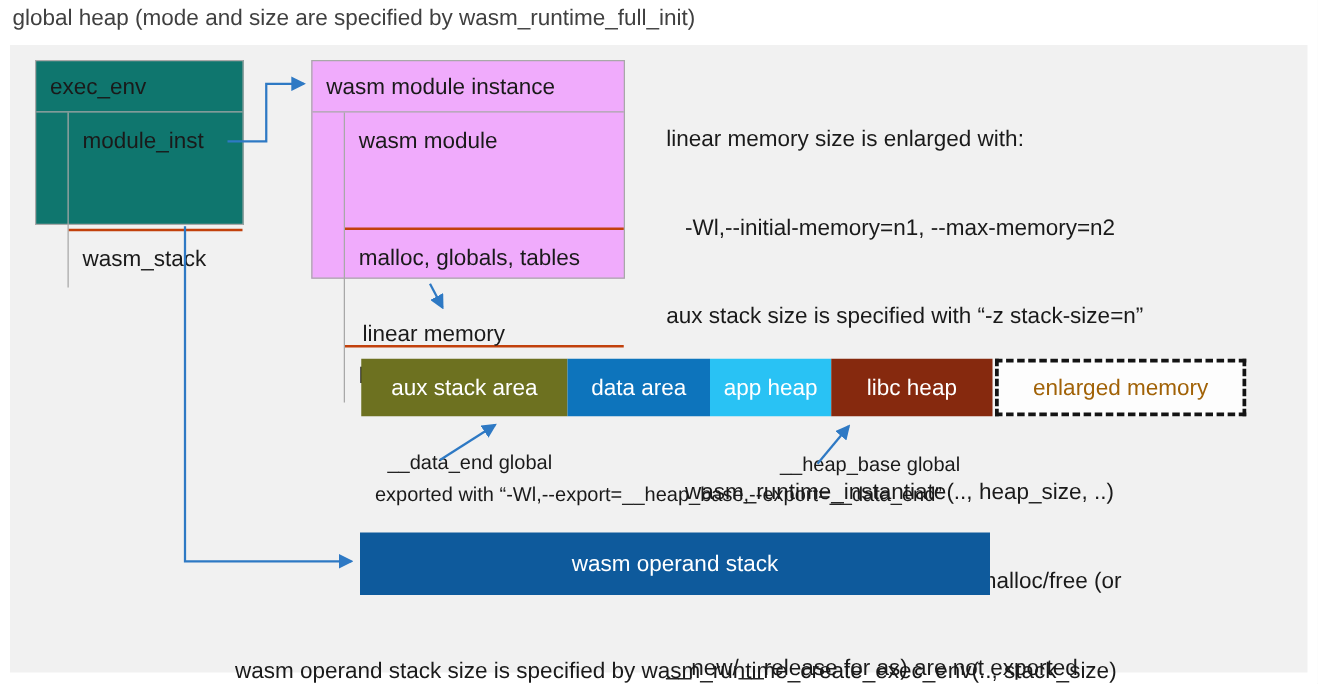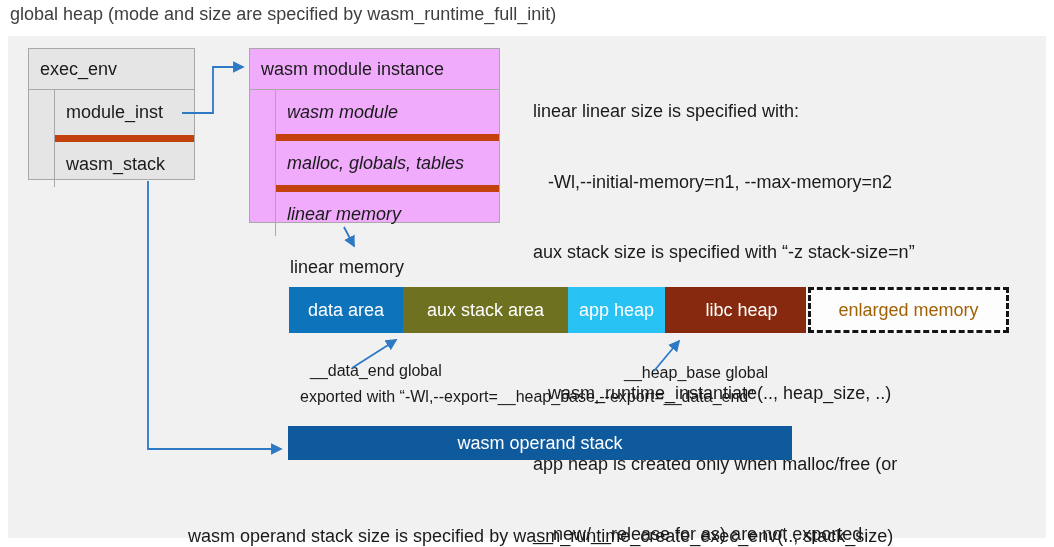--- a/index.html
+++ b/index.html
@@ -8,50 +8,50 @@
     font-family:"Liberation Sans","DejaVu Sans",sans-serif;color:#1a1a1a;
   }
   #page-title{position:absolute;left:10px;top:4px;font-size:18px;color:#404040;}
   #panel{position:absolute;left:8px;top:36px;width:1038px;height:502px;background:#f1f1f1;}
 
   
   .struct{position:absolute;border:1px solid #a8a8a8;box-sizing:border-box;font-size:18px;}
   .struct .hdr{height:40px;line-height:40px;padding-left:11px;border-bottom:1px solid #a8a8a8;}
   .struct .body{margin-left:25px;border-left:1px solid #a8a8a8;}
   .struct .row{padding-left:11px;display:flex;align-items:center;}
-  .struct .row + .row{border-top:7px solid #c2410c;}
-  #exec-env{left:28px;top:48px;width:167px;height:132px;background:#e5e5e5;}
+  .struct .row + .row{border-top:2px solid #c2410c;margin-top:48px;}
+  #exec-env{left:28px;top:48px;width:167px;height:132px;background:#0f766e;}
   #exec-env .row{height:45px;}
   #module-instance{left:249px;top:48px;width:251px;height:175px;background:#f0abfc;}
-  #module-instance .row{height:44px;font-style:italic;}
+  #module-instance .row{height:44px;}
 
   
   #notes-right{position:absolute;left:533px;top:53px;font-size:18px;line-height:23.5px;white-space:pre;}
   
   #notes-bottom{position:absolute;left:188px;top:476px;font-size:18px;line-height:24px;white-space:pre;}
 
   
   #linear-memory-label{position:absolute;left:290px;top:257px;font-size:18px;}
   #memory-bar{position:absolute;left:289px;top:287px;height:46px;display:flex;}
   .seg{height:46px;display:flex;align-items:center;justify-content:center;
        color:#ffffff;font-size:18px;white-space:nowrap;}
   .seg-data{width:114px;background:#0d74bc;}
   .seg-aux{width:165px;background:#6d7120;}
   .seg-app{width:97px;background:#29c2f4;}
-  .seg-libc{width:129px;background:#86290e;padding-left:12px;}
+  .seg-libc{width:129px;background:#86290e;}
   .seg-enlarged{width:201px;margin-left:2px;box-sizing:border-box;border:3px dashed #141414;
        background:#fdfdfd;color:#a16207;}
 
   .anno{position:absolute;font-size:16px;}
   #data-end-label{left:310px;top:362px;}
   #heap-base-label{left:624px;top:364px;}
   #exported-line{left:300px;top:388px;}
 
   
-  #operand-stack{position:absolute;left:288px;top:426px;width:504px;height:34px;background:#0e5a9c;
+  #operand-stack{position:absolute;left:288px;top:426px;width:504px;height:50px;background:#0e5a9c;
       display:flex;align-items:center;justify-content:center;color:#fff;font-size:18px;}
 
   #arrows{position:absolute;left:0;top:0;width:1054px;height:547px;pointer-events:none;}
 </style>
 </head>
 <body>
 
 <div id="canvas">
 
   <div id="page-title">global heap (mode and size are specified by wasm_runtime_full_init)</div>
@@ -69,34 +69,34 @@
   <div class="struct" id="module-instance">
     <div class="hdr">wasm module instance</div>
     <div class="body">
       <div class="row">wasm module</div>
       <div class="row">malloc, globals, tables</div>
       <div class="row">linear memory</div>
     </div>
   </div>
 
   <div id="notes-right">
-    <div>linear linear size is specified with:</div>
+    <div>linear memory size is enlarged with:</div>
     <div>   -Wl,--initial-memory=n1, --max-memory=n2</div>
     <div>aux stack size is specified with “-z stack-size=n”</div>
     <div>app heap size is specified with:</div>
     <div>   wasm_runtime_instantiate(.., heap_size, ..)</div>
     <div>app heap is created only when malloc/free (or</div>
     <div>__new/__release for as) are not exported</div>
   </div>
 
   <div id="linear-memory-label">linear memory</div>
 
   <div id="memory-bar">
+    <div class="seg seg-aux">aux stack area</div>
     <div class="seg seg-data">data area</div>
-    <div class="seg seg-aux">aux stack area</div>
     <div class="seg seg-app">app heap</div>
     <div class="seg seg-libc">libc heap</div>
     <div class="seg seg-enlarged">enlarged memory</div>
   </div>
 
   <div class="anno" id="data-end-label">__data_end global</div>
   <div class="anno" id="heap-base-label">__heap_base global</div>
   <div class="anno" id="exported-line">exported with “-Wl,--export=__heap_base,--export=__data_end”</div>
 
   <div id="operand-stack">wasm operand stack</div>

